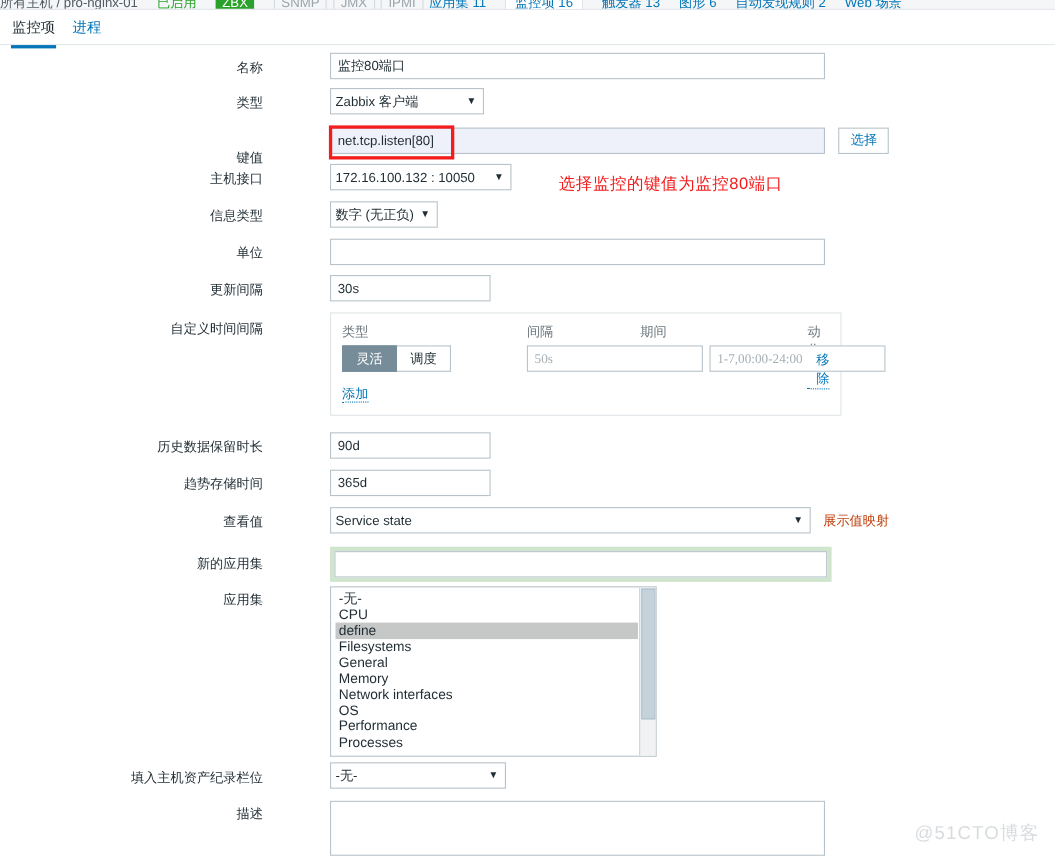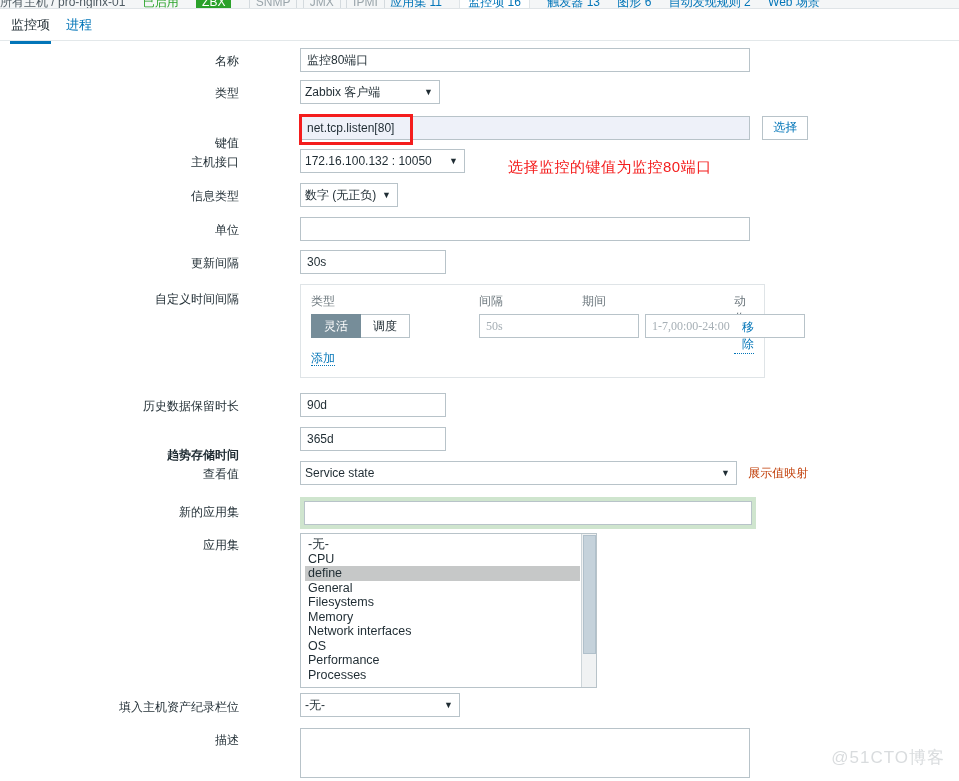--- a/index.html
+++ b/index.html
@@ -345,21 +345,21 @@
   </div>
 
   <div class="row" style="height:34px;margin-top:14px;">
     <div class="lbl" style="top:5px;">历史数据保留时长</div>
     <div class="fld" style="top:0;">
       <input class="txt" style="width: 146px;" value="90d">
     </div>
   </div>
 
   <div class="row" style="height:34px;">
-    <div class="lbl" style="top:20px;font-weight:bold;">趋势存储时间</div>
+    <div class="lbl" style="top:5px;">趋势存储时间</div>
     <div class="fld" style="top:0;">
       <input class="txt" style="width: 146px;" value="365d">
     </div>
   </div>
 
   <div class="row" style="height:34px;">
     <div class="lbl" style="top:5px;">查看值</div>
     <div class="fld" style="top:0;">
       <span class="selwrap">
         <select class="sel" style="width:437px;">
@@ -378,22 +378,22 @@
     </div>
   </div>
 
   <div class="row" style="height:160px;">
     <div class="lbl" style="top:4px;">应用集</div>
     <div class="listbox" style="top:0;">
       <div class="inner">
         <div class="lopt">-无-</div>
         <div class="lopt">CPU</div>
         <div class="lopt sel">define</div>
+        <div class="lopt">Filesystems</div>
         <div class="lopt">General</div>
-        <div class="lopt">Filesystems</div>
         <div class="lopt">Memory</div>
         <div class="lopt">Network interfaces</div>
         <div class="lopt">OS</div>
         <div class="lopt">Performance</div>
         <div class="lopt">Processes</div>
       </div>
       <div class="sbar">
         <div class="sthumb"></div>
       </div>
     </div>

